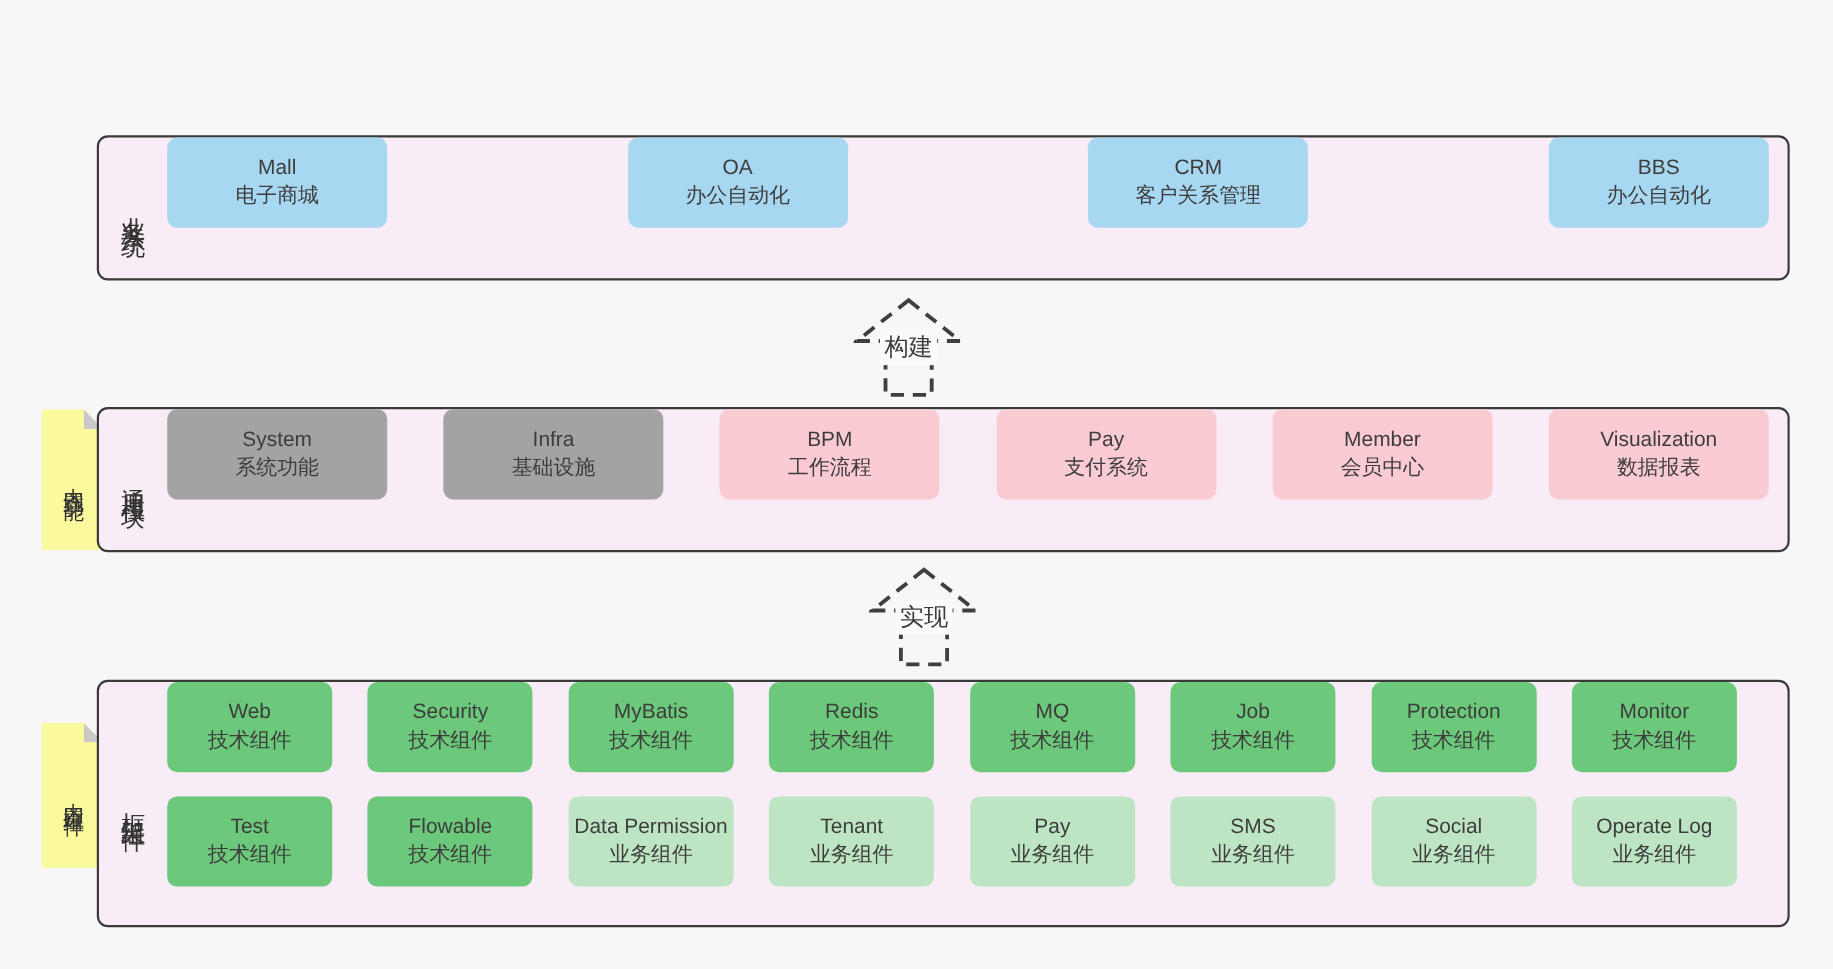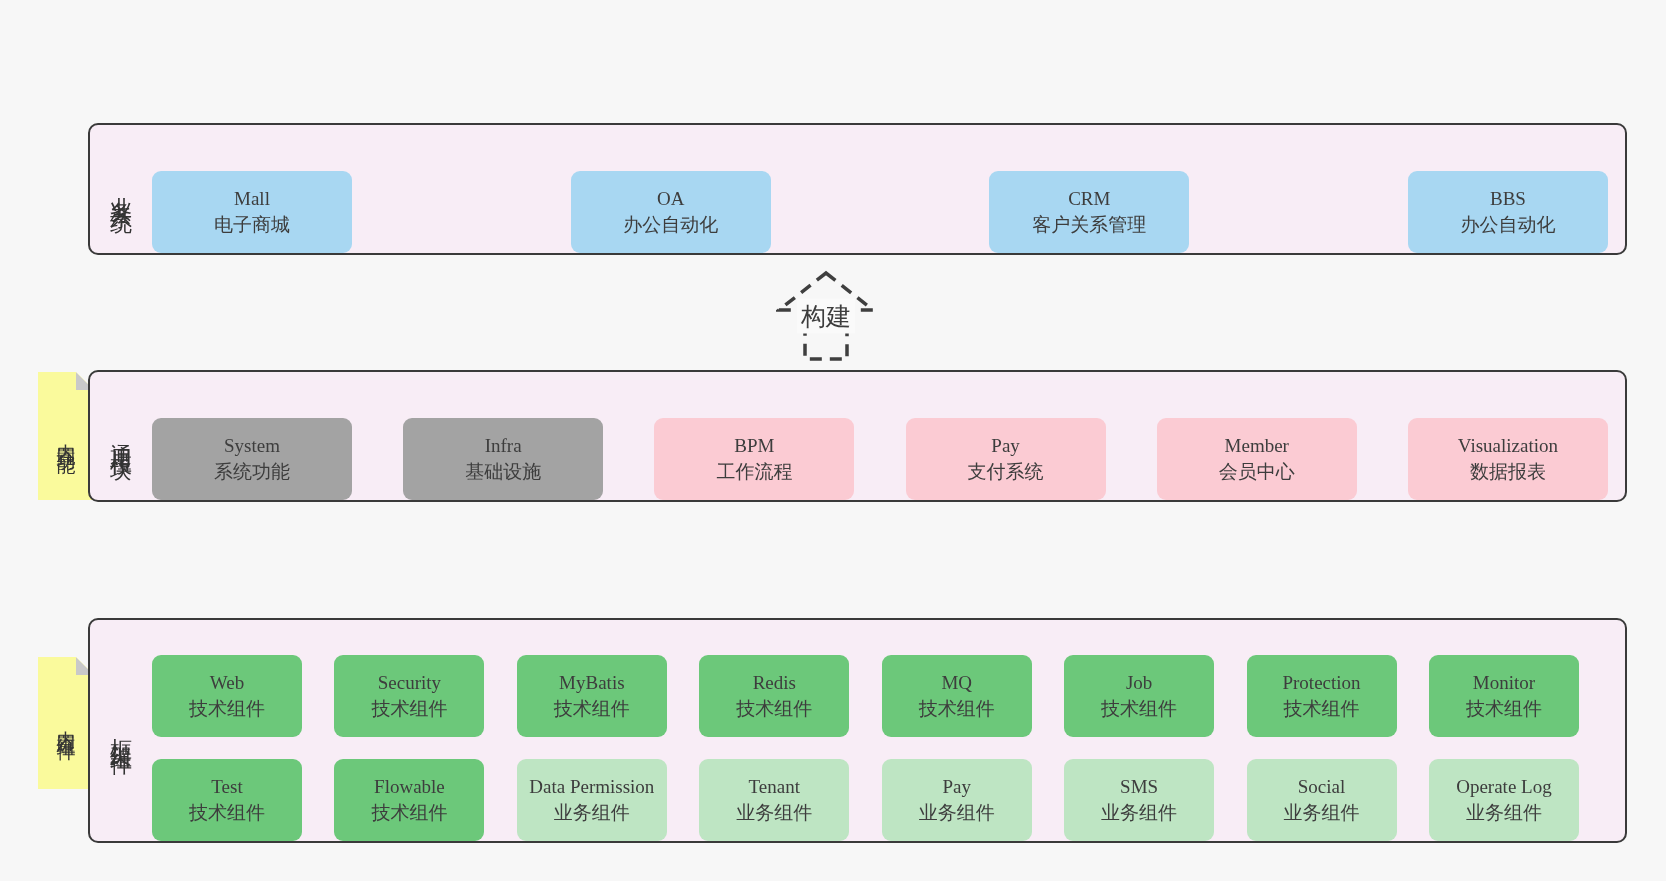--- a/index.html
+++ b/index.html
@@ -9,21 +9,21 @@
   
   .tier{position:absolute;left:88px;width:1539px;box-sizing:border-box;
         background:#f8edf6;border:2px solid #3a3a3a;border-radius:10px;
         display:flex;align-items:stretch;z-index:2;}
   .tier1{top:123px;height:132px;}
   .tier2{top:370px;height:132px;}
   .tier3{top:618px;height:225px;}
   .tier-label{width:62px;flex:none;display:flex;align-items:center;justify-content:center;
         writing-mode:vertical-rl;text-orientation:upright;font-size:22px;letter-spacing:5px;
         color:#333;}
-  .tier-body{flex:1;display:flex;flex-direction:column;justify-content:flex-end;gap:22px;font-family:Liberation Serif, serif;}
+  .tier-body{flex:1;display:flex;flex-direction:column;justify-content:flex-start;gap:22px;}
   .tier1 .tier-body,.tier2 .tier-body{padding-right:17px;}
   .tier3 .tier-body{padding-right:46px;}
   .row{display:flex;justify-content:space-between;align-items:center;}
 
   
   .box{box-sizing:border-box;height:82px;border-radius:9px;display:flex;flex-direction:column;
        align-items:center;justify-content:center;text-align:center;font-size:19px;line-height:26px;}
   .b1{width:200px;}
   .b2{width:150px;}
   .blue{background:#a8d7f2;}
@@ -41,21 +41,21 @@
         background:#c9c9c9;clip-path:polygon(0 0, 100% 100%, 0 100%);}
   .sticky1{top:372px;height:128px;}
   .sticky2{top:657px;height:132px;}
 
   
   .arrow{position:absolute;width:100px;height:92px;z-index:1;}
   .arrow1{left:776px;top:270px;}
   .arrow2{left:790px;top:515px;}
   .arrow svg{display:block;width:100%;height:100%;}
   .arrow-label{position:absolute;left:50%;top:46px;transform:translate(-50%,-50%);
-        background:#fafafa;padding:1px 4px;font-size:25px;color:#3d3d3d;white-space:nowrap;}
+        background:#fafafa;padding:1px 4px;font-size:22px;color:#3d3d3d;white-space:nowrap;}
 </style>
 </head>
 <body>
 
 <div class="canvas">
 
   <div class="sticky sticky1">内置功能</div>
   <div class="sticky sticky2">内置组件</div>
 
   <div class="tier tier1">
@@ -114,20 +114,26 @@
           <div>会员中心</div>
         </div>
         <div class="box b1 pink">
           <div>Visualization</div>
           <div>数据报表</div>
         </div>
       </div>
     </div>
   </div>
 
+  <div class="arrow arrow2">
+    <svg viewBox="0 0 100 92">
+      <path d="M50 3 L97 40 L71 40 L71 89 L29 89 L29 40 L3 40 Z" fill="none" stroke="#3f3f3f" stroke-width="3.5" stroke-dasharray="12 8"></path>
+    </svg>
+    <span class="arrow-label">实现</span>
+  </div>
 
   <div class="tier tier3">
     <div class="tier-label">框架组件</div>
     <div class="tier-body">
       <div class="row">
         <div class="box b2 green">
           <div>Web</div>
           <div>技术组件</div>
         </div>
         <div class="box b2 green">

